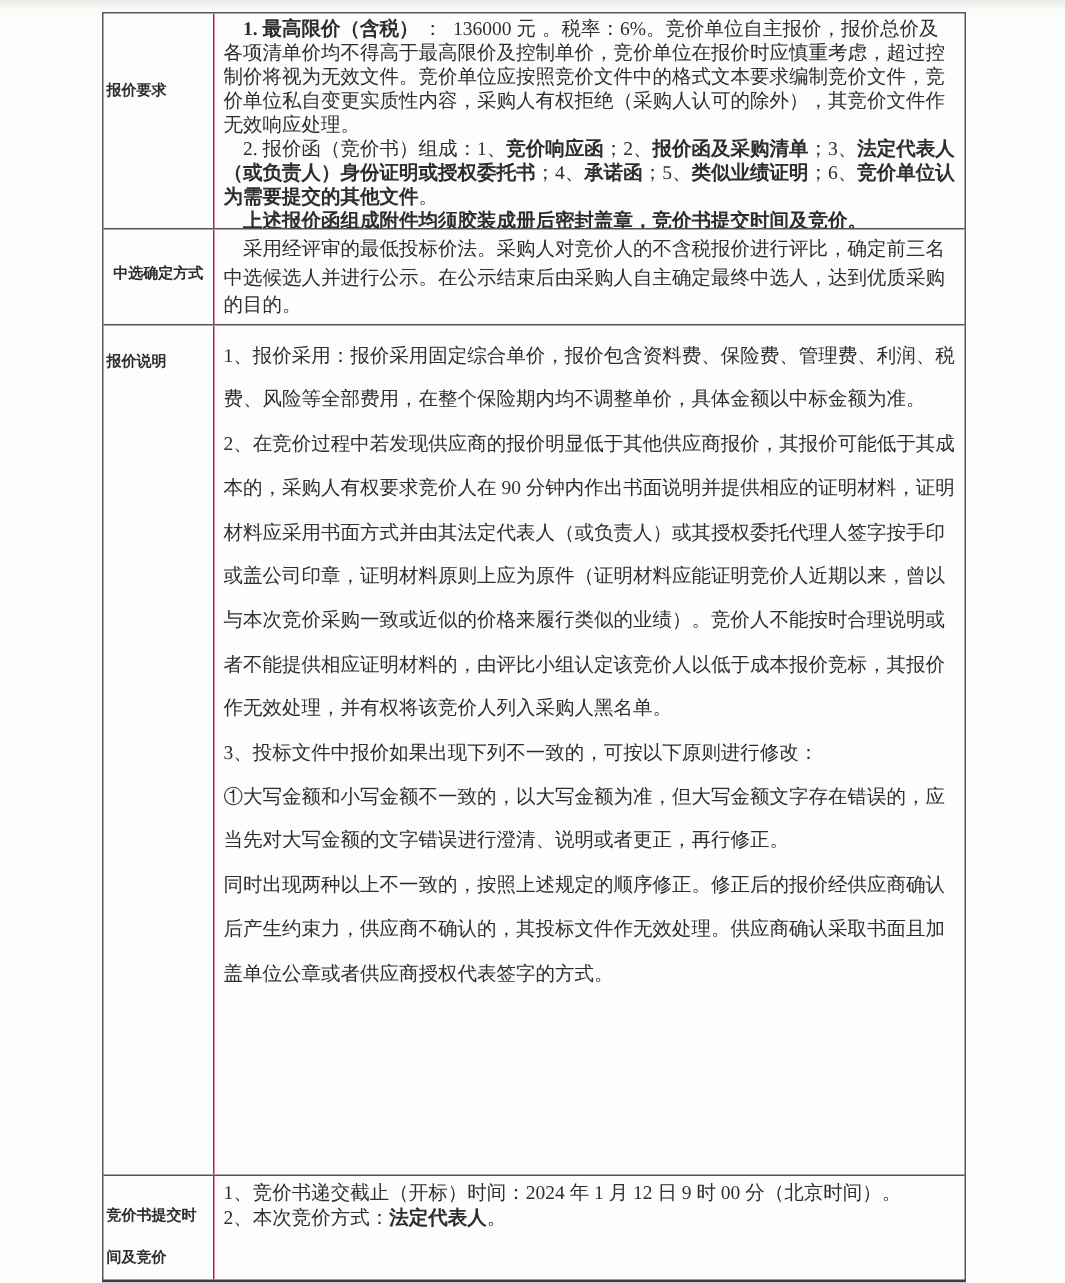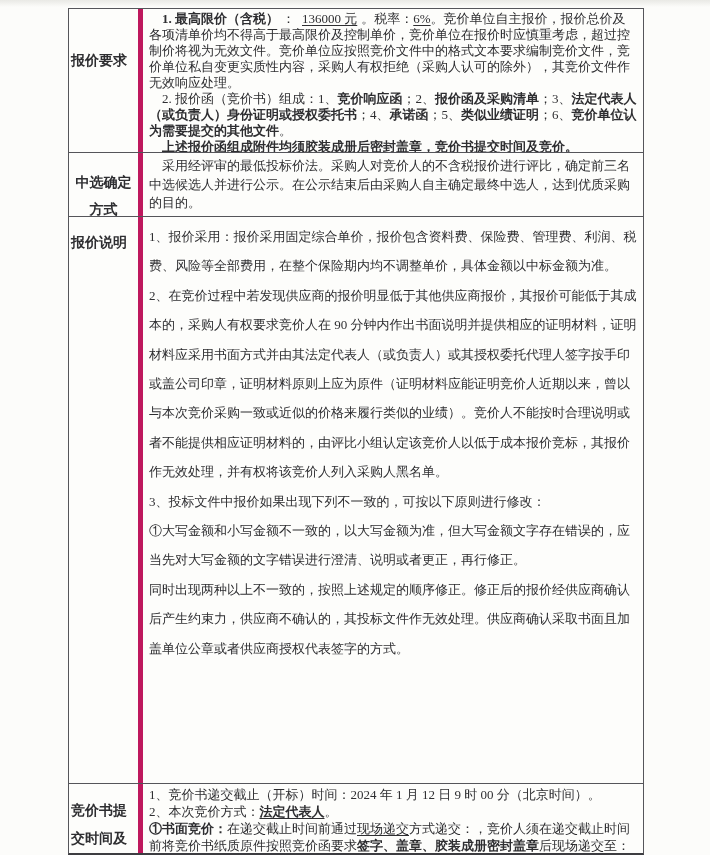--- a/index.html
+++ b/index.html
@@ -18,37 +18,37 @@
     background:#fdfdfb;
   }
   .row { display:flex; border-top:1px solid #55555a; overflow:hidden; }
   .row:first-child { border-top:none; }
   .r1 { height:143px; }
   .r2 { height:64px; }
   .r3 { height:567px; }
   .r4 { height:70px; }
   .cell-label {
     width:74px; flex:0 0 74px;
-    border-right:5px solid #be185d;
-    font-weight:bold; font-size:14px; line-height:20px;
+    border-right:1px solid #be185d;
+    font-weight:bold; font-size:10px; line-height:20px;
     padding:0 2px; overflow:hidden;
   }
   .r1 .cell-label { padding-top:42px; }
   .r2 .cell-label { padding-top:16px; line-height:27px;text-align:center; }
-  .r3 .cell-label { padding-top:16px; }
+  .r3 .cell-label { padding-top:16px;font-family:Liberation Mono, monospace; }
   .r4 .cell-label { padding-top:13px; line-height:28px; }
   .cell-content { flex:1 1 auto; overflow:hidden; padding:2px 5px 0 6px; font-size:13px; }
   .r1 .cell-content { line-height:16px; }
   .r2 .cell-content { line-height:18.5px; padding-top:4px; }
   .r3 .cell-content { line-height:29.4px; padding-top:5px; }
   .r4 .cell-content { line-height:17px; padding-top:2px; }
   .indent { text-indent:1em; }
   p { margin:0; }
   .b { font-weight:bold; }
-  .u { text-decoration:underline; text-underline-offset:2px; }
+  .u { text-underline-offset:2px; }
   .sp { padding:0 3px; }
   .u-pad { padding:0 4px; }
 </style>
 </head>
 <body>
 
 <div class="page">
   <div class="scan-edge"></div>
 
   <div class="doc-table">
@@ -78,18 +78,17 @@
         <p>①大写金额和小写金额不一致的，以大写金额为准，但大写金额文字存在错误的，应当先对大写金额的文字错误进行澄清、说明或者更正，再行修正。</p>
         <p>同时出现两种以上不一致的，按照上述规定的顺序修正。修正后的报价经供应商确认后产生约束力，供应商不确认的，其投标文件作无效处理。供应商确认采取书面且加盖单位公章或者供应商授权代表签字的方式。</p>
       </div>
     </div>
 
     <div class="row r4">
       <div class="cell-label">竞价书提交时间及竞价</div>
       <div class="cell-content">
         <p>1、竞价书递交截止（开标）时间：2024 年 1 月 12 日 9 时 00 分（北京时间）。</p>
         <p><span>2、本次竞价方式：</span><span class="b u">法定代表人</span><span>。</span></p>
-        <p><span class="b">①书面竞价：</span><span>在递交截止时间前通过</span><span class="u">现场递交</span><span>方式递交：，竞价人须在递交截止时间前将竞价书纸质原件按照竞价函要求</span><span class="b">签字、盖章、胶装成册密封盖章</span><span>后现场递交至：</span></p>
       </div>
     </div>
 
   </div>
 </div>
 
 </body></html>

